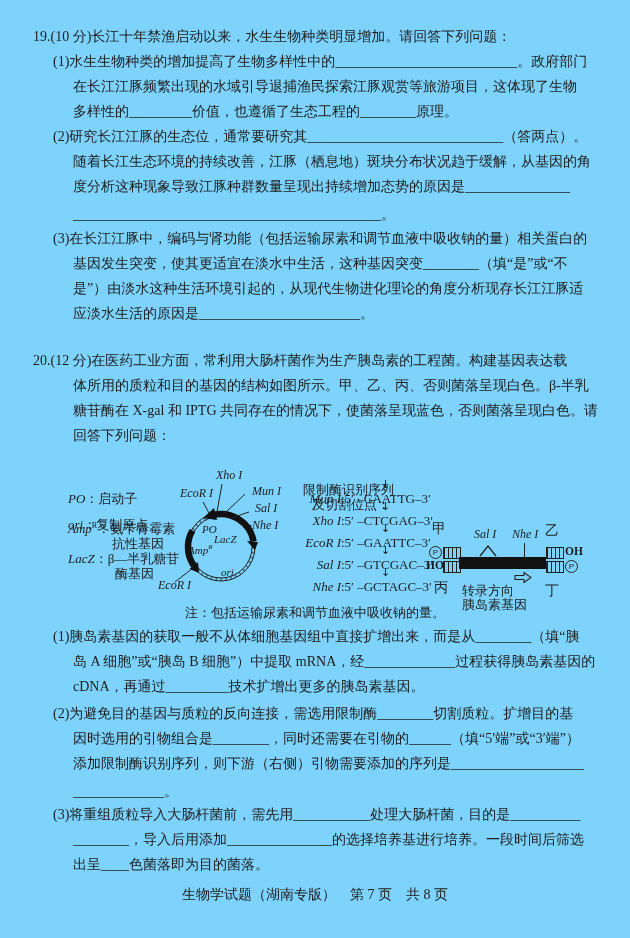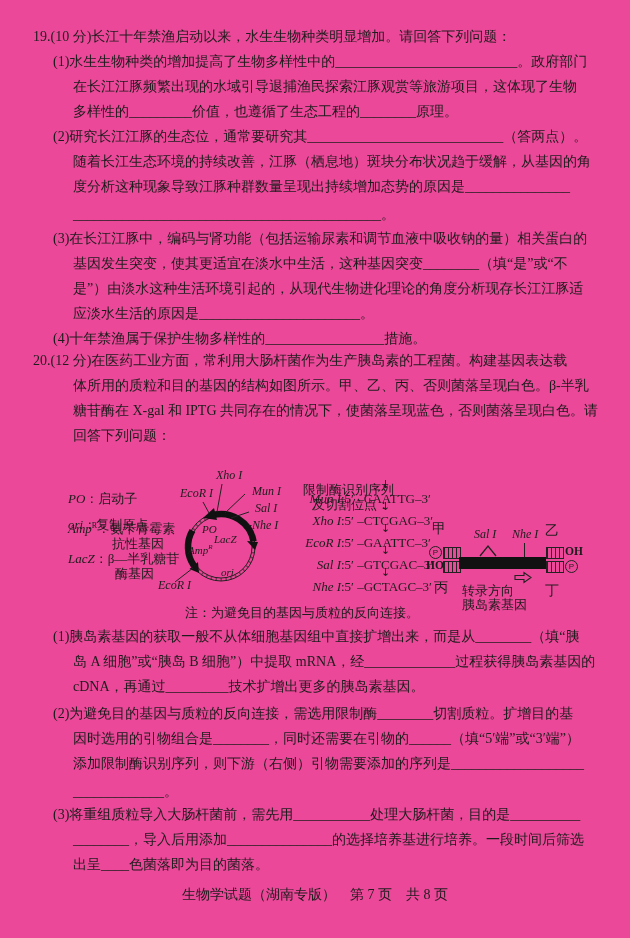--- a/index.html
+++ b/index.html
@@ -1,18 +1,18 @@
 <!DOCTYPE html>
 <html><head>
 <meta charset="utf-8">
 <style>
   html,body{margin:0;padding:0;}
   body{background:#cfcfcf;}
   #page{
-    position:relative;width:630px;height:938px;background:#ec4899;
+    position:relative;width:630px;height:938px;background:#7dd3fc;
     font-family:"Liberation Serif","DejaVu Serif",serif;color:#1c1c1c;
     overflow:hidden;margin:0 auto;
   }
   .ln{position:absolute;white-space:nowrap;font-size:14px;line-height:17px;letter-spacing:0;}
   .x0{left:33px;} .x1{left:53px;} .x2{left:73px;}
   #footer{position:absolute;left:0;top:886px;width:100%;text-align:center;font-size:14px;}
   
   #figure{position:absolute;left:0;top:446px;width:630px;height:192px;}
   .leg{position:absolute;left:68px;font-size:13px;white-space:nowrap;font-family:Liberation Serif, serif;}
   .leg i{font-style:italic;}
@@ -54,21 +54,20 @@
   <div class="ln x2" style="top:78px">在长江江豚频繁出现的水域引导退捕渔民探索江豚观赏等旅游项目，这体现了生物</div>
   <div class="ln x2" style="top:103px">多样性的_________价值，也遵循了生态工程的________原理。</div>
   <div class="ln x1" style="top:128px">(2)研究长江江豚的生态位，通常要研究其____________________________（答两点）。</div>
   <div class="ln x2" style="top:153px">随着长江生态环境的持续改善，江豚（栖息地）斑块分布状况趋于缓解，从基因的角</div>
   <div class="ln x2" style="top:178px">度分析这种现象导致江豚种群数量呈现出持续增加态势的原因是_______________</div>
   <div class="ln x2" style="top:206px">____________________________________________。</div>
   <div class="ln x1" style="top:230px">(3)在长江江豚中，编码与肾功能（包括运输尿素和调节血液中吸收钠的量）相关蛋白的</div>
   <div class="ln x2" style="top:255px">基因发生突变，使其更适宜在淡水中生活，这种基因突变________（填“是”或“不</div>
   <div class="ln x2" style="top:280px">是”）由淡水这种生活环境引起的，从现代生物进化理论的角度分析现存长江江豚适</div>
   <div class="ln x2" style="top:305px">应淡水生活的原因是_______________________。</div>
-  <div class="ln x1" style="top:330px">(4)十年禁渔属于保护生物多样性的_________________措施。</div>
 
   <div class="ln x0" style="top:352px">20.(12 分)在医药工业方面，常利用大肠杆菌作为生产胰岛素的工程菌。构建基因表达载</div>
   <div class="ln x2" style="top:377px">体所用的质粒和目的基因的结构如图所示。甲、乙、丙、否则菌落呈现白色。β-半乳</div>
   <div class="ln x2" style="top:402px">糖苷酶在 X-gal 和 IPTG 共同存在的情况下，使菌落呈现蓝色，否则菌落呈现白色。请</div>
   <div class="ln x2" style="top:427px">回答下列问题：</div>
 
   <div id="figure">
 
     <div class="leg" style="top:44px"><i>PO</i><span>：启动子</span></div>
     <div class="leg" style="top:70px"><i>ori</i><span>：复制原点</span></div>
@@ -134,21 +133,21 @@
     <div class="hbox" style="left:546px;top:115px"></div>
     <div class="smalltxt" style="left:565px;top:99px">OH</div>
     <div class="pcirc" style="left:565px;top:114px">P</div>
 
     <div class="ctext" style="left:462px;top:124px">转录方向</div>
     <svg style="left:514px;top:126px" width="18" height="11" viewBox="0 0 18 11">
       <polygon points="1,3.5 10,3.5 10,0.5 17,5.5 10,10.5 10,7.5 1,7.5" fill="none" stroke="#222" stroke-width="1.1"></polygon>
     </svg>
     <div class="ctext" style="left:462px;top:138px">胰岛素基因</div>
 
-    <div id="note">注：为避免目的基因与质粒的反向连接。</div>
+    <div id="note">注：包括运输尿素和调节血液中吸收钠的量。</div>
   </div>
 
   <div class="ln x1" style="top:628px">(1)胰岛素基因的获取一般不从体细胞基因组中直接扩增出来，而是从________（填“胰</div>
   <div class="ln x2" style="top:653px">岛 A 细胞”或“胰岛 B 细胞”）中提取 mRNA，经_____________过程获得胰岛素基因的</div>
   <div class="ln x2" style="top:678px">cDNA，再通过_________技术扩增出更多的胰岛素基因。</div>
   <div class="ln x1" style="top:705px">(2)为避免目的基因与质粒的反向连接，需选用限制酶________切割质粒。扩增目的基</div>
   <div class="ln x2" style="top:730px">因时选用的引物组合是________，同时还需要在引物的______（填“5′端”或“3′端”）</div>
   <div class="ln x2" style="top:755px">添加限制酶识别序列，则下游（右侧）引物需要添加的序列是___________________</div>
   <div class="ln x2" style="top:783px">_____________。</div>
   <div class="ln x1" style="top:806px">(3)将重组质粒导入大肠杆菌前，需先用___________处理大肠杆菌，目的是__________</div>

